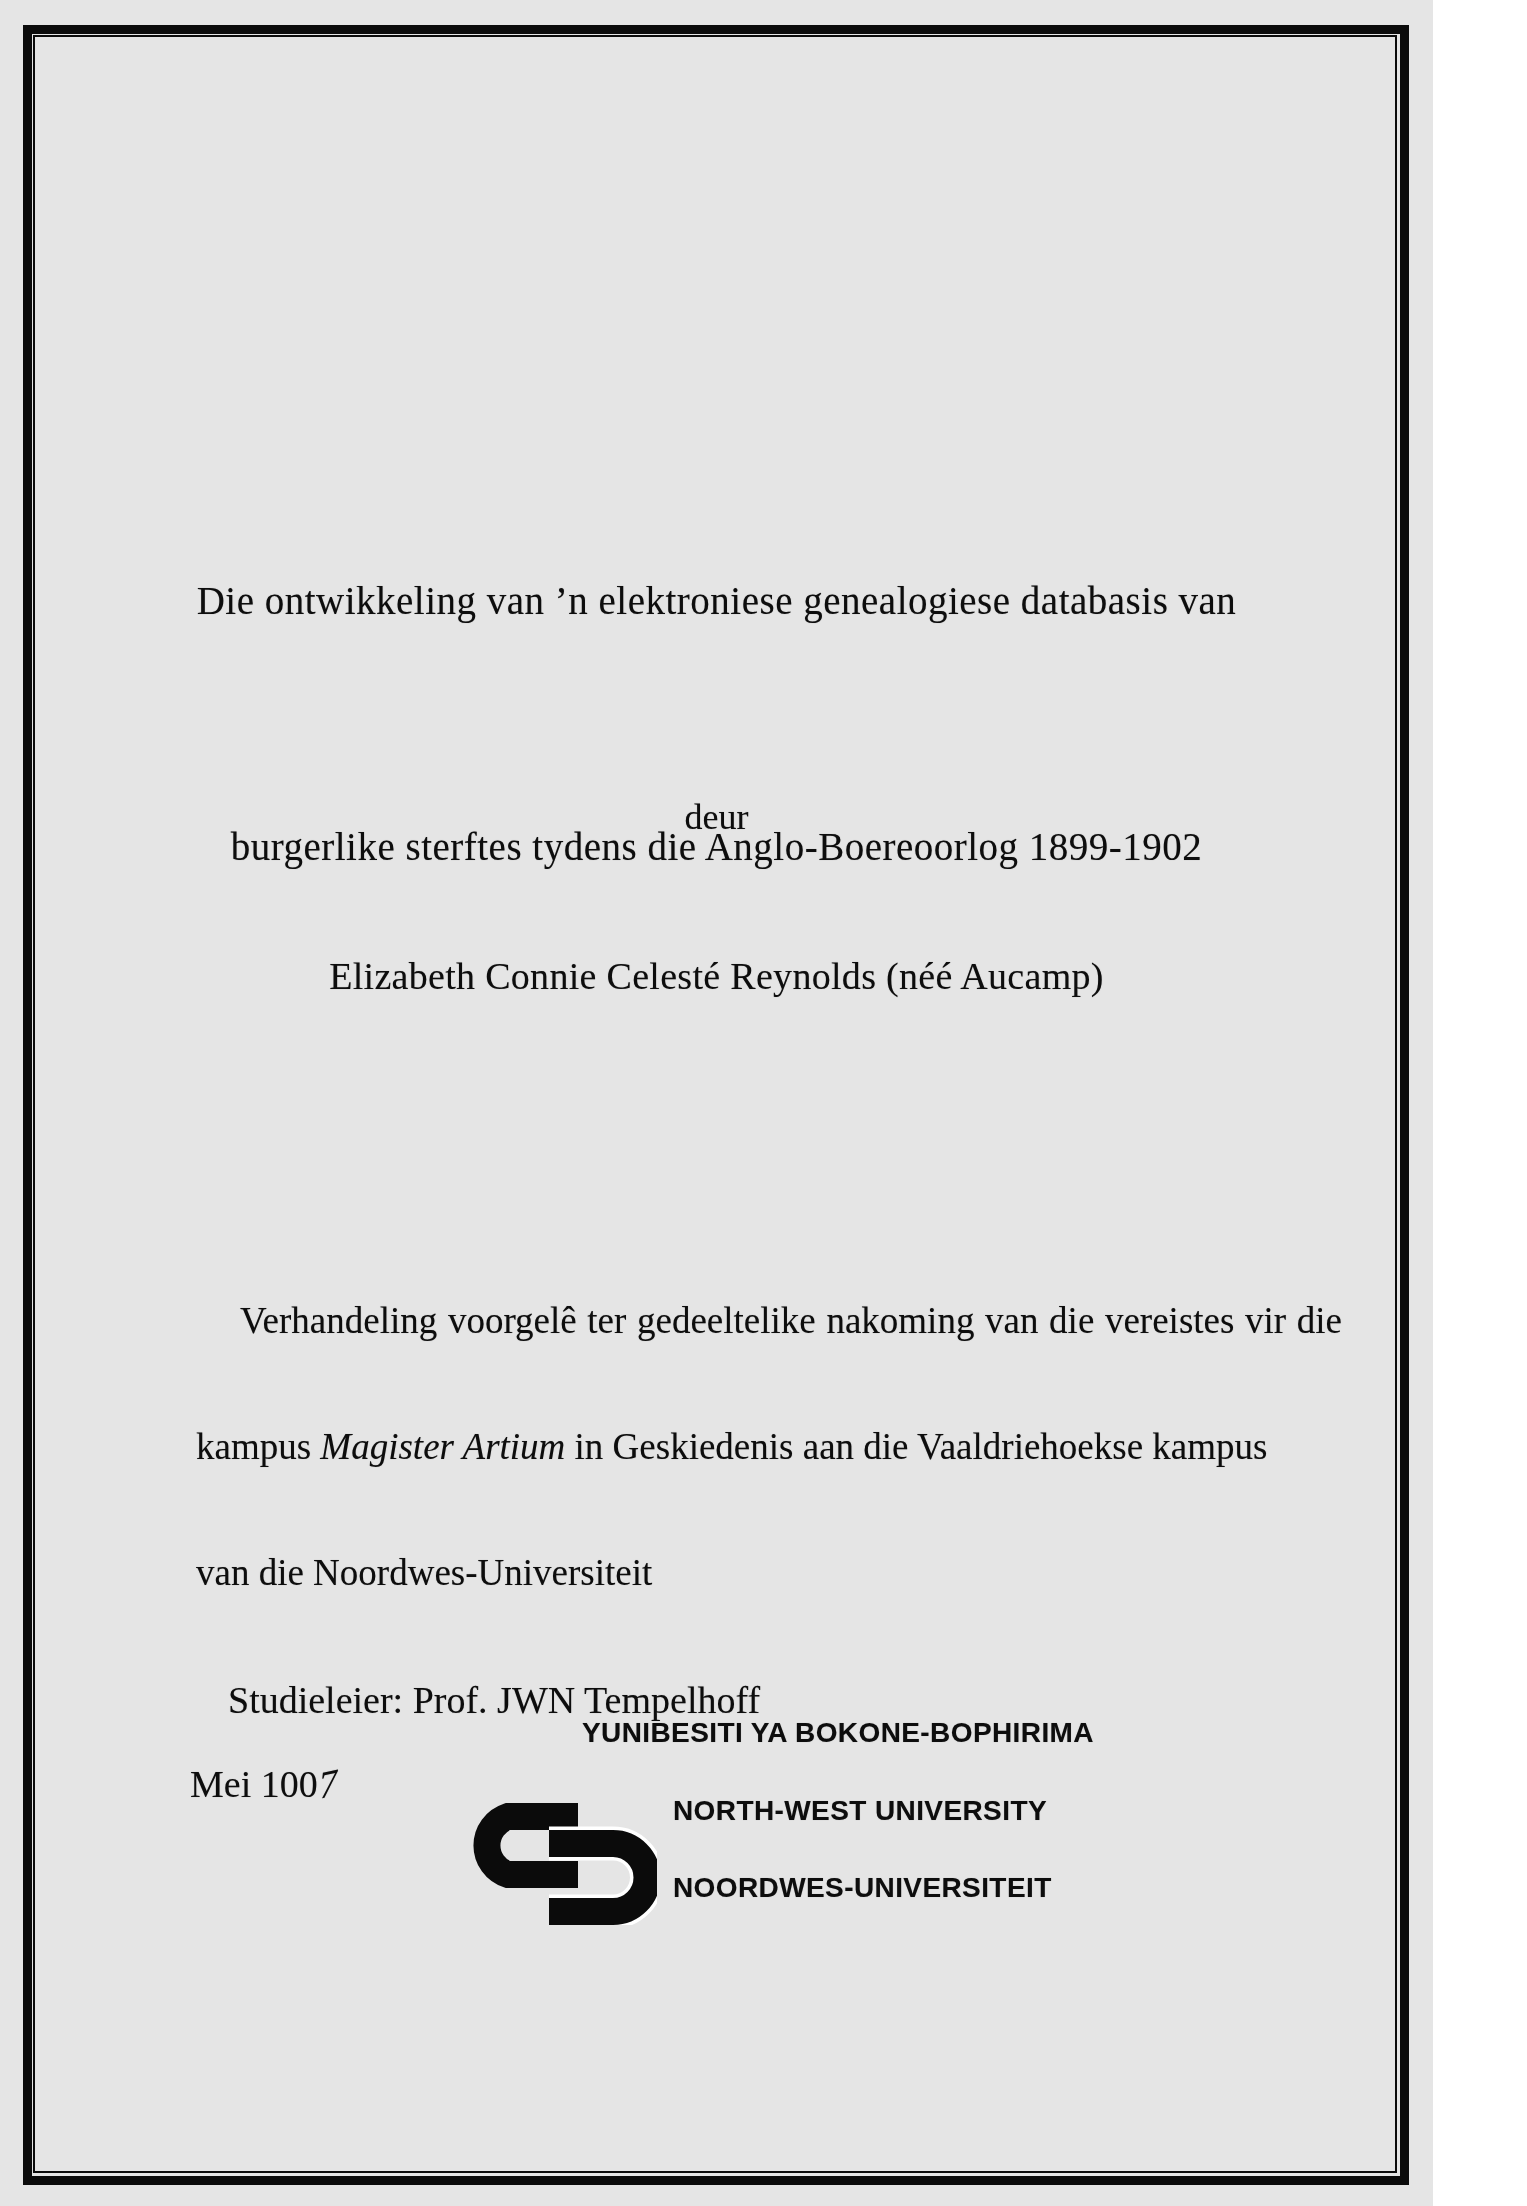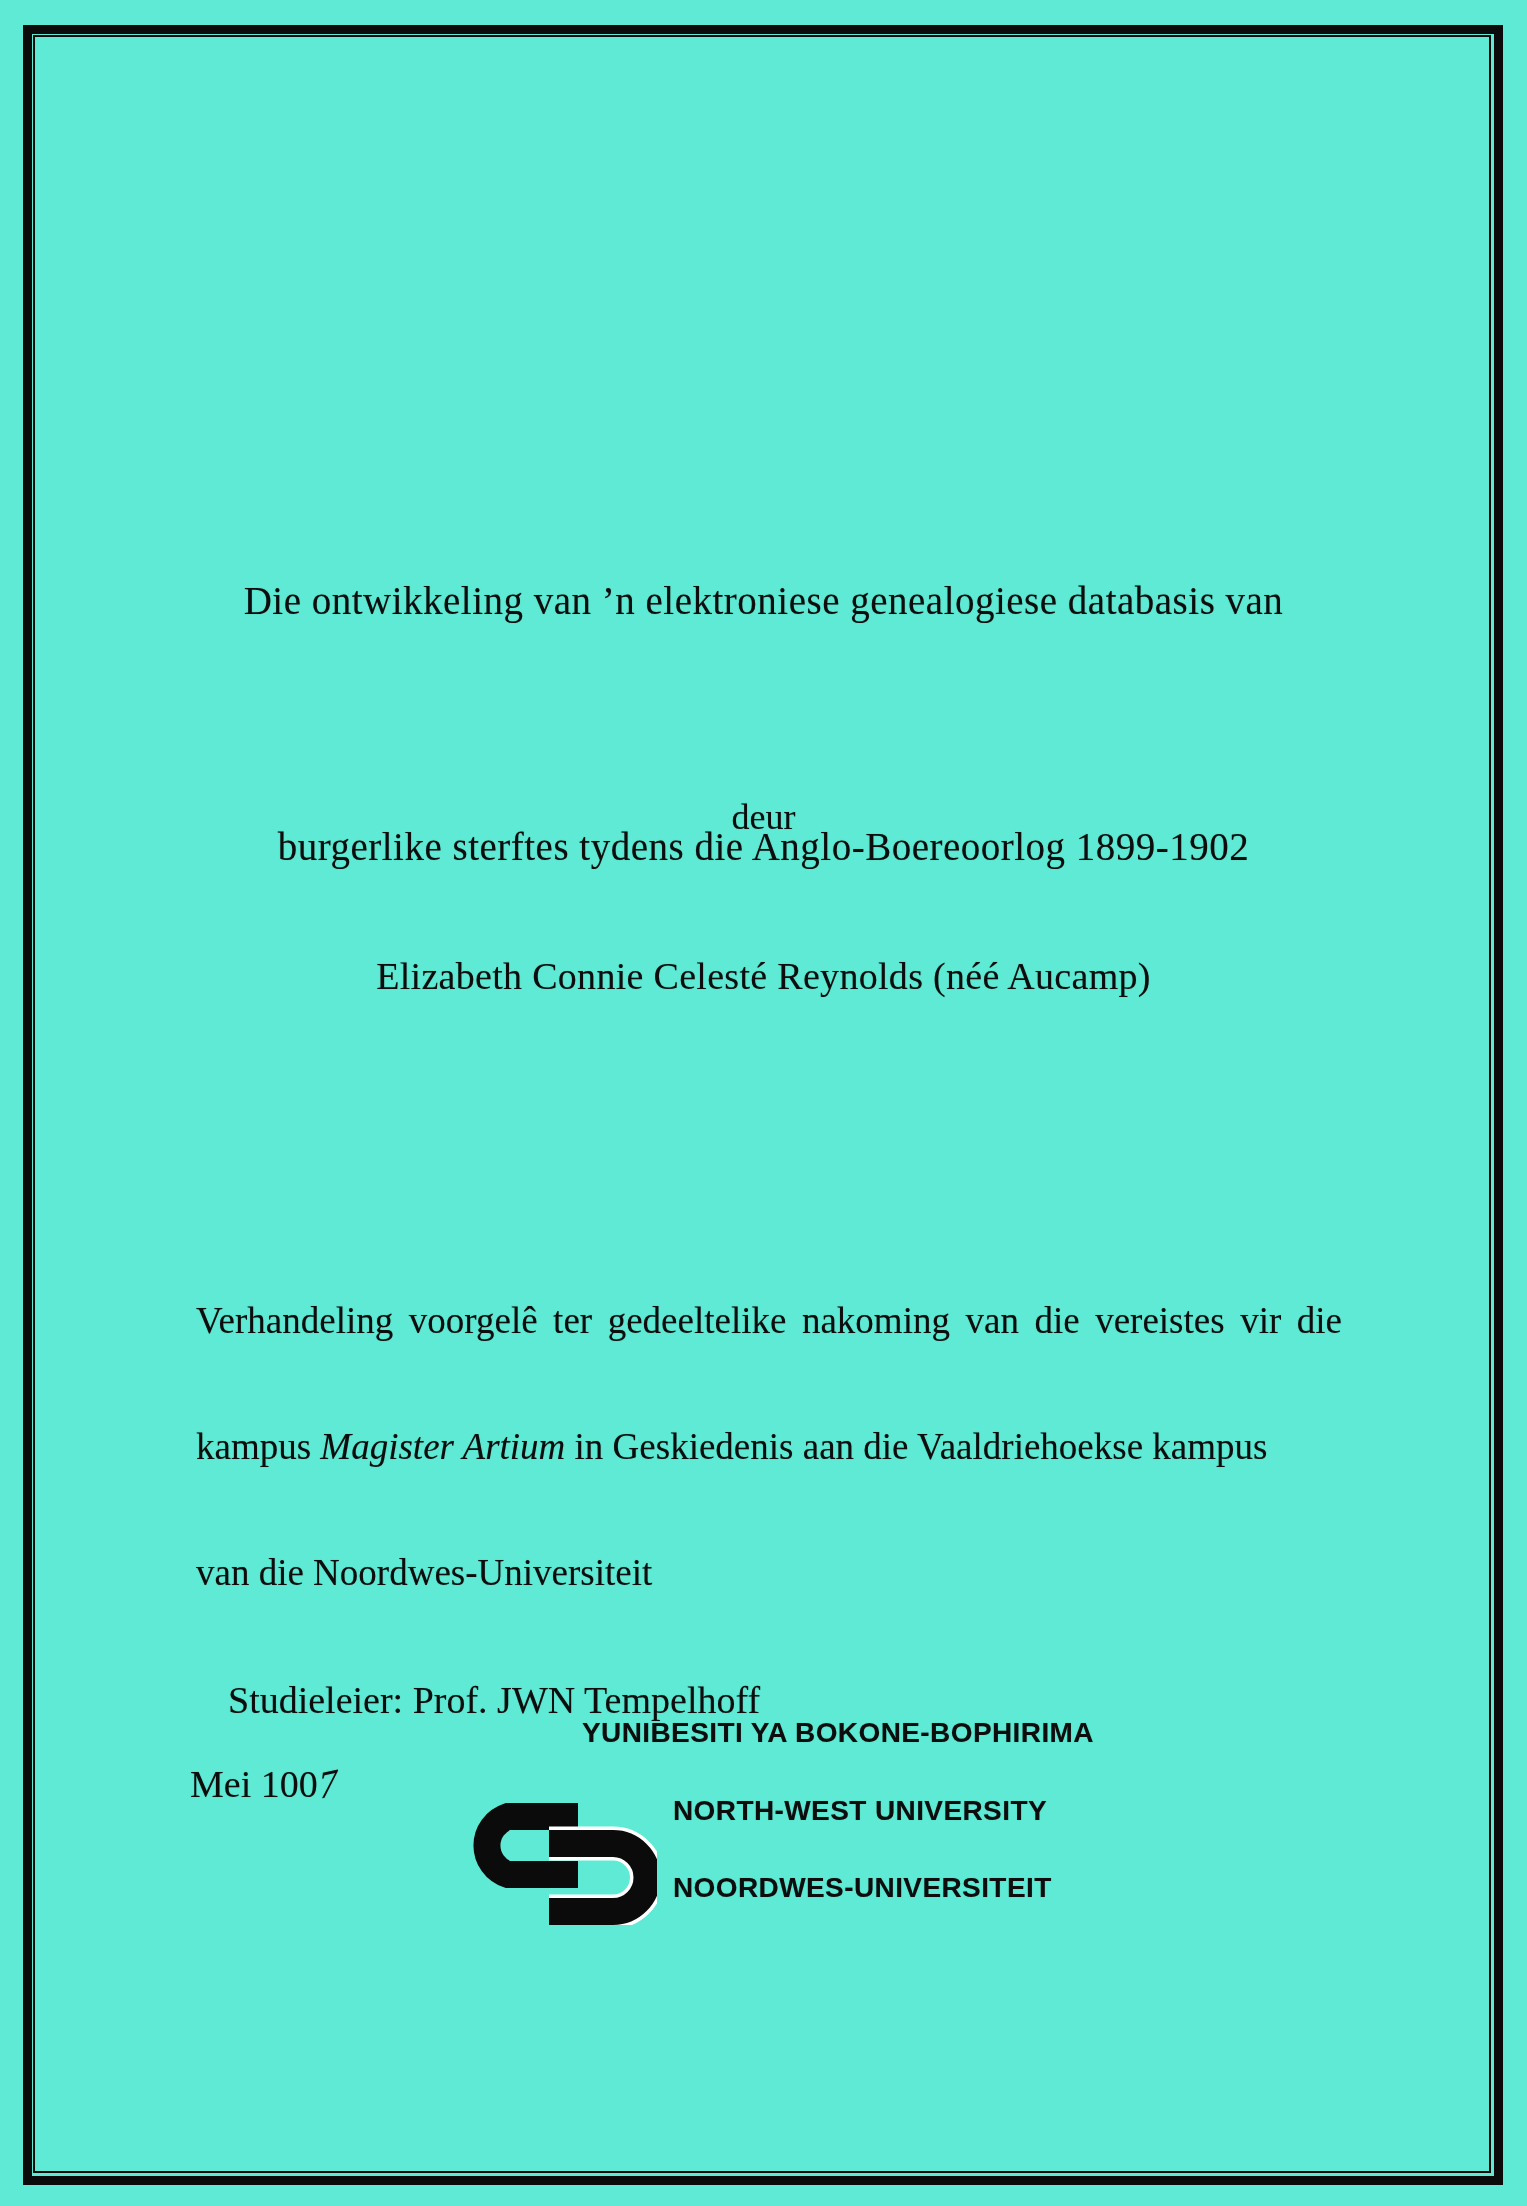--- a/index.html
+++ b/index.html
@@ -2,26 +2,27 @@
 <html><head>
 <meta charset="utf-8">
 <style>
   html, body {
     margin: 0;
     padding: 0;
     background: #ffffff;
   }
   .page {
     position: relative;
-    width: 1527px;
+    width: 1389px;
     height: 2206px;
-    background: #5eead4;
+    background: #e5e5e5;
     font-family: "Liberation Serif", serif;
     color: #0d0d0d;
     overflow: hidden;
+    padding-left: 44px;
   }
   
   .outer-frame {
     position: absolute;
     left: 23px; top: 25px; right: 24px; bottom: 21px;
     border: 9px solid #0b0b0b;
   }
   .inner-frame {
     position: absolute;
     left: 1px; top: 1px; right: 3px; bottom: 3px;
@@ -56,20 +57,21 @@
   .statement {
     left: 196px;
     top: 1216px;
     width: 1146px;
     font-size: 37px;
     line-height: 42px;
   }
   .statement .line-justified {
     text-align: justify;
     text-align-last: justify;
+    margin-left: 44px;
   }
   .statement .italic { font-style: italic; text-align: center; }
   .supervisor-block {
     left: 190px;
     top: 1637px;
     font-size: 38px;
     line-height: 42px;
   }
   .date-line { display: block; }
   .odd-seven {

